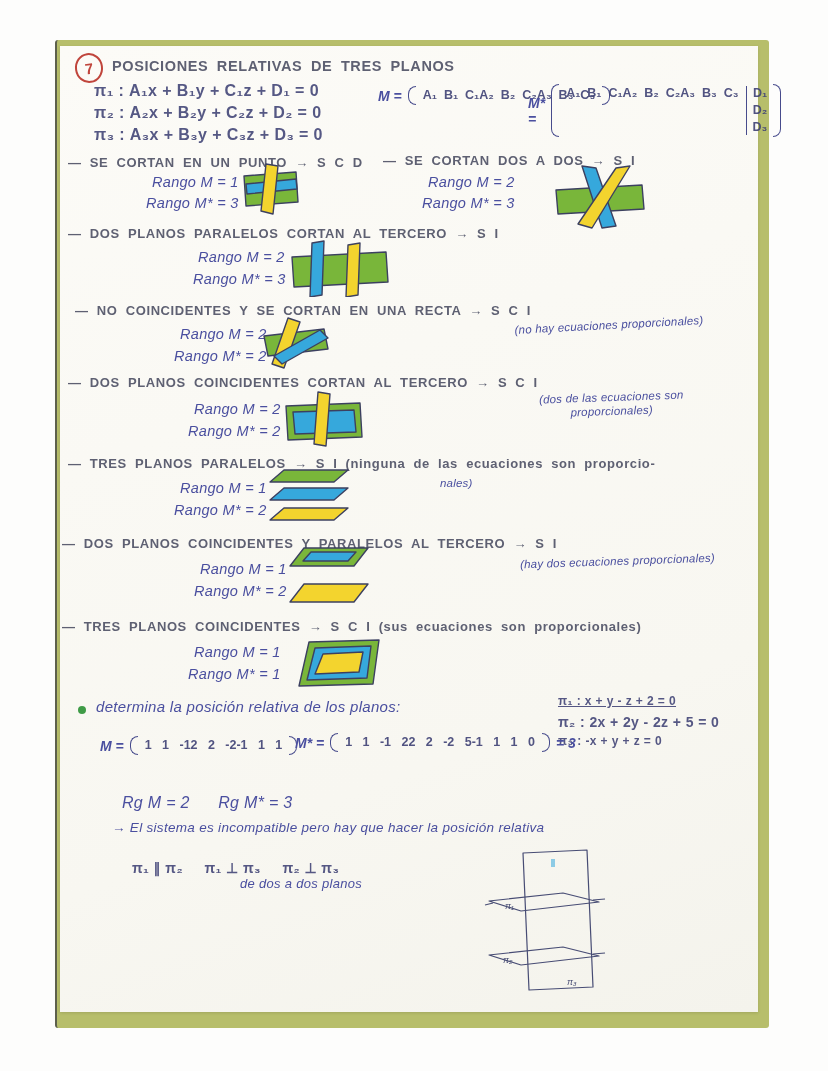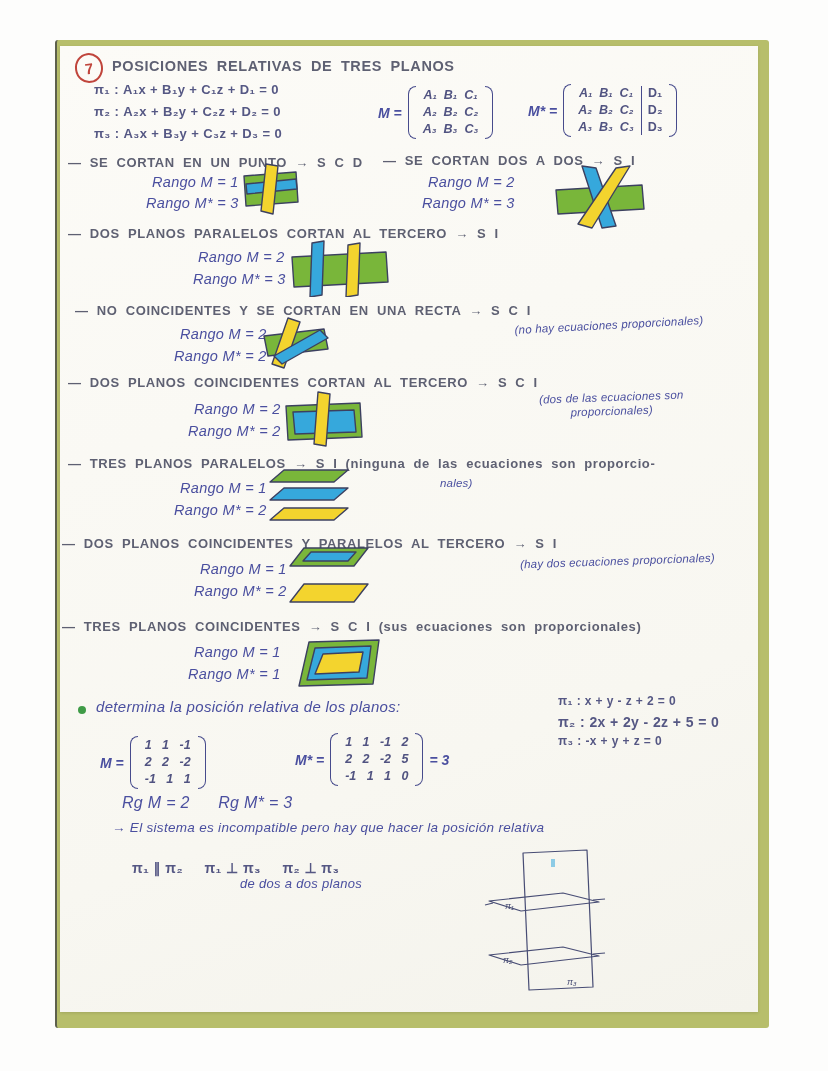--- a/index.html
+++ b/index.html
@@ -9,35 +9,35 @@
   .folder{position:absolute;left:55px;top:40px;width:712px;height:988px;
           background:#b7be6b;border-radius:3px;border-left:2px solid #5d604c;}
   
   .page{position:absolute;left:60px;top:46px;width:698px;height:966px;
         background:linear-gradient(160deg,#fcfbf7 0%,#f8f7f1 70%,#f4f3ec 100%);
         box-shadow:0 1px 3px rgba(0,0,0,.12);}
   .abs{position:absolute;}
   
   .caps{color:#43465c;font-size:13px;letter-spacing:.6px;word-spacing:4px;font-weight:bold;opacity:.85;}
   .cursive{color:#4a4f9f;font-style:italic;font-size:14.5px;letter-spacing:.3px;}
-  .eq{color:#3f4275;font-size:13px;letter-spacing:.4px;font-weight:bold;opacity:.88;}
+  .eq{color:#3f4275;font-size:16px;letter-spacing:.4px;font-weight:bold;opacity:.88;}
   .small-note{color:#4a4f9f;font-style:italic;font-size:11.5px;line-height:1.25;letter-spacing:.2px;}
   .pre{white-space:pre;}
   
   .badge{width:24px;height:26px;border:2px solid #c0453c;border-radius:50%;
          color:#c0453c;font-size:15px;font-weight:bold;display:flex;align-items:center;
          justify-content:center;transform:rotate(-8deg);}
   
   .matwrap{display:inline-flex;align-items:center;gap:6px;}
   .matlabel{color:#4a4f9f;font-size:14px;font-weight:bold;font-style:italic;}
   .matrix{display:inline-flex;align-items:stretch;}
   .paren{width:7px;border:1.5px solid #474b8c;}
   .paren.l{border-right:none;border-radius:9px 0 0 9px;}
   .paren.r{border-left:none;border-radius:0 9px 9px 0;}
-  .mrows{display:flex;flex-direction:column;justify-content:flex-start;padding:1px 7px;font-style:italic;}
+  .mrows{display:flex;flex-direction:row;justify-content:flex-start;padding:1px 7px;}
   .mrow{color:#3f4275;font-size:12.5px;font-weight:bold;opacity:.9;line-height:17px;white-space:pre;text-align:center;}
   .mdiv{border-left:1.4px solid #474b8c;margin:2px 0;}
   .dcol{display:flex;flex-direction:column;justify-content:space-around;padding:1px 6px;}
   .green-dot{width:8px;height:8px;border-radius:50%;background:#3f9b47;display:inline-block;}
   svg{display:block;}
   .sk{stroke:#3c4060;stroke-width:1.4;stroke-linejoin:round;}
   .fg{fill:#79b63a;} .fb{fill:#36a8dc;} .fy{fill:#f3d42e;}
 </style>
 </head>
 <body>
@@ -158,21 +158,21 @@
     <div class="abs cursive" style="left:134px;top:598px;">Rango M = 1</div>
     <div class="abs cursive" style="left:128px;top:620px;">Rango M* = 1</div>
     <svg class="abs" style="left:235px;top:592px;" width="88" height="50" viewBox="0 0 88 50">
       <polygon class="sk fg" points="14,4 84,2 78,46 4,48"></polygon>
       <polygon class="sk fb" points="20,10 76,8 72,40 12,42"></polygon>
       <polygon class="sk fy" points="28,16 68,14 64,34 20,36"></polygon>
     </svg>
 
     <span class="abs green-dot" style="left:18px;top:660px;"></span>
     <div class="abs cursive" style="left:36px;top:652px;font-size:15px;">determina la posición relativa de los planos:</div>
-    <div class="abs eq" style="left:498px;top:648px;font-size:12px;">π₁ : x + y - z + 2 = 0</div>
+    <div class="abs eq" style="left:498px;top:648px;font-size:12px;text-decoration:underline;">π₁ : x + y - z + 2 = 0</div>
     <div class="abs eq" style="left:498px;top:668px;font-size:14px;">π₂ : 2x + 2y - 2z + 5 = 0</div>
     <div class="abs eq" style="left:498px;top:688px;font-size:12px;">π₃ : -x + y + z = 0</div>
 
     <div class="abs matwrap" style="left:40px;top:690px;">
       <span class="matlabel">M =</span>
       <span class="matrix">
         <span class="paren l"></span>
         <span class="mrows">
           <span class="mrow">1   1   -1</span>
           <span class="mrow">2   2   -2</span>

